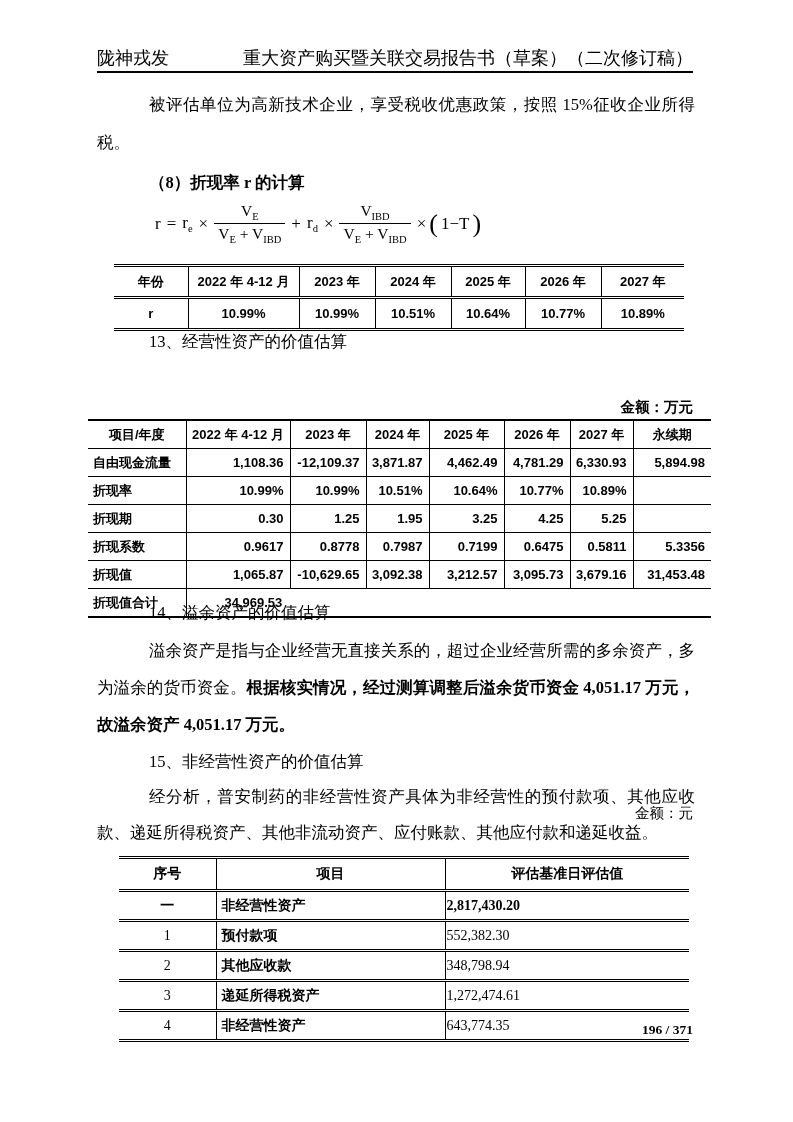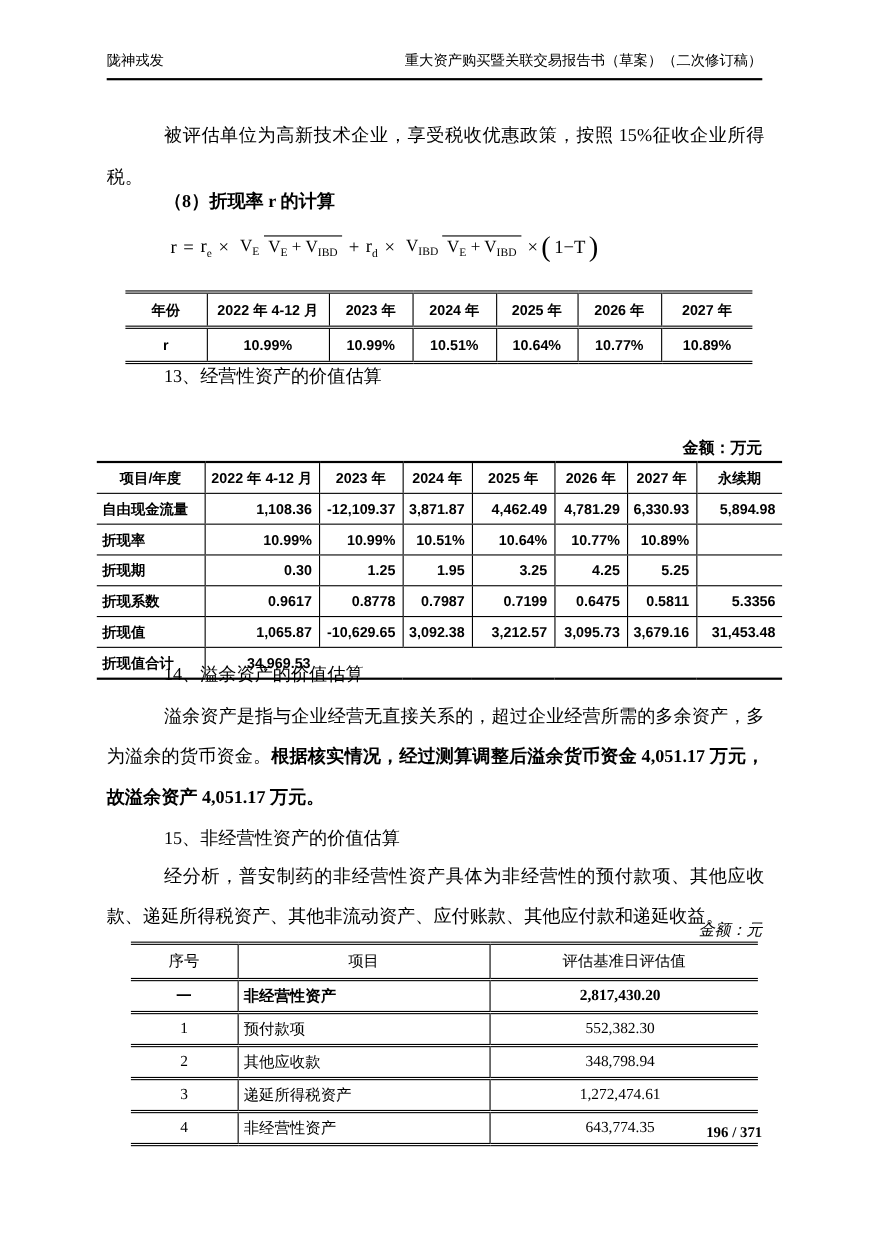--- a/index.html
+++ b/index.html
@@ -2,34 +2,34 @@
 <html><head>
 <meta charset="utf-8">
 <style>
   html,body { margin:0; padding:0; background:#ffffff; }
   .page {
     position:relative; width:793px; height:1122px; background:#fff;
     font-family:"Liberation Serif", serif; color:#000; overflow:hidden;
   }
   
   .header { position:absolute; top:46px; left:97px; width:596px;
-    display:flex; justify-content:space-between; font-size:13px; }
+    display:flex; justify-content:space-between; font-size:18px; }
   .header-rule { position:absolute; top:71px; left:97px; width:596px; height:2px; background:#000; }
   
   .para { position:absolute; left:97px; width:598px; font-size:16.5px; line-height:38px; text-align:justify; }
   .indent { text-indent:52px; }
   .heading { position:absolute; left:149px; font-size:16.5px; white-space:nowrap; }
   .bold-serif { font-weight:bold; }
   .unit-label { position:absolute; left:97px; width:596px; text-align:right; font-size:14.5px; }
   
   .formula { position:absolute; top:198px; left:152px; display:flex; align-items:center;
     font-size:17px; font-family:"Liberation Serif", serif; }
   .formula .tok { margin:0 3px; }
   .formula sub { font-size:10.5px; }
-  .frac { display:inline-flex; align-items:center; margin:16px 3px; font-size:15.5px; }
+  .frac { display:inline-flex; flex-direction:column; align-items:center; margin:4px 3px; font-size:15.5px; }
   .frac .num { padding:0 4px 1px 4px; }
   .frac .den { border-top:1.5px solid #000; padding:1px 4px 0 4px; white-space:nowrap; }
   .paren { font-size:26px; font-weight:normal; line-height:1; }
   
   table { border-collapse:collapse; table-layout:fixed; }
   td, th { overflow:hidden; white-space:nowrap; }
   
   .table1 { position:absolute; top:264px; left:114px; width:570px;
     font-family:"Liberation Sans", sans-serif; font-weight:bold; font-size:13px; }
   .table1 td { height:27px; text-align:center; border-bottom:3px double #000; }
@@ -41,42 +41,42 @@
   .table2 td { height:25px; border-bottom:1px solid #000; }
   .table2 tr:first-child td { border-top:2px solid #000; text-align:center; }
   .table2 tr:last-child td { border-bottom:2px solid #000; }
   .table2 td + td { border-left:1px solid #000; }
   .table2 td.rowhead { text-align:left; padding-left:5px; }
   .table2 td.num { text-align:right; padding-right:6px; }
   .table2 td.total-val { text-align:left; padding-left:38px; }
   
   .table3 { position:absolute; top:856px; left:119px; width:570px; font-size:14px; }
   .table3 td { height:25px; border-bottom:3px double #000; }
-  .table3 tr:first-child td { border-top:3px double #000; height:28px; text-align:center; font-weight:normal; }
+  .table3 tr:first-child td { border-top:3px double #000; height:28px; text-align:center; font-weight:bold; }
   .table3 td + td { border-left:1px solid #000; }
   .table3 td.no { text-align:center; }
-  .table3 td.item { text-align:left; padding-left:5px; }
-  .table3 td.val { text-align:center; padding-right:8px; }
+  .table3 td.item { text-align:left; padding-left:5px;font-weight:bold; }
+  .table3 td.val { text-align:left; padding-right:8px; }
   .table3 tr.bold-row td { font-weight:bold; }
   
   .footer { position:absolute; top:1022px; left:97px; width:596px; text-align:right;
     font-size:13.5px; font-weight:bold; }
 </style>
 </head>
 <body>
 
 <div class="page">
 
   <div class="header">
     <span>陇神戎发</span>
     <span>重大资产购买暨关联交易报告书（草案）（二次修订稿）</span>
   </div>
   <div class="header-rule"></div>
 
-  <div class="para indent" style="top:104px;">被评估单位为高新技术企业，享受税收优惠政策，按照 15%征收企业所得税。</div>
+  <div class="para indent" style="top:86px;">被评估单位为高新技术企业，享受税收优惠政策，按照 15%征收企业所得税。</div>
 
   <div class="heading" style="top:172px;font-weight:bold;">（8）折现率 r 的计算</div>
 
   <div class="formula">
     <span class="tok">r</span>
     <span class="tok">=</span>
     <span class="tok"><span>r</span><sub>e</sub></span>
     <span class="tok">×</span>
     <span class="frac">
       <span class="num"><span>V</span><sub>E</sub></span>
@@ -207,21 +207,21 @@
       <td class="total-val" colspan="7">34,969.53</td>
     </tr>
   </tbody>
     </table>
 
   <div class="heading" style="top:602px;">14、溢余资产的价值估算</div>
   <div class="para indent" style="top:632px; line-height:37px;"><span>溢余资产是指与企业经营无直接关系的，超过企业经营所需的多余资产，多为溢余的货币资金。</span><span class="bold-serif">根据核实情况，经过测算调整后溢余货币资金 4,051.17 万元，故溢余资产 4,051.17 万元。</span></div>
 
   <div class="heading" style="top:751px;">15、非经营性资产的价值估算</div>
   <div class="para indent" style="top:779px; line-height:36px;">经分析，普安制药的非经营性资产具体为非经营性的预付款项、其他应收款、递延所得税资产、其他非流动资产、应付账款、其他应付款和递延收益。</div>
-  <div class="unit-label" style="top:836px;font-style:italic;">金额：元</div>
+  <div class="unit-label" style="top:804px;">金额：元</div>
 
   <table class="table3">
     <colgroup>
         <col style="width:97px">
         <col style="width:229px">
         <col style="width:244px">
       </colgroup>
     <tbody>
         <tr>
       <td>序号</td>

